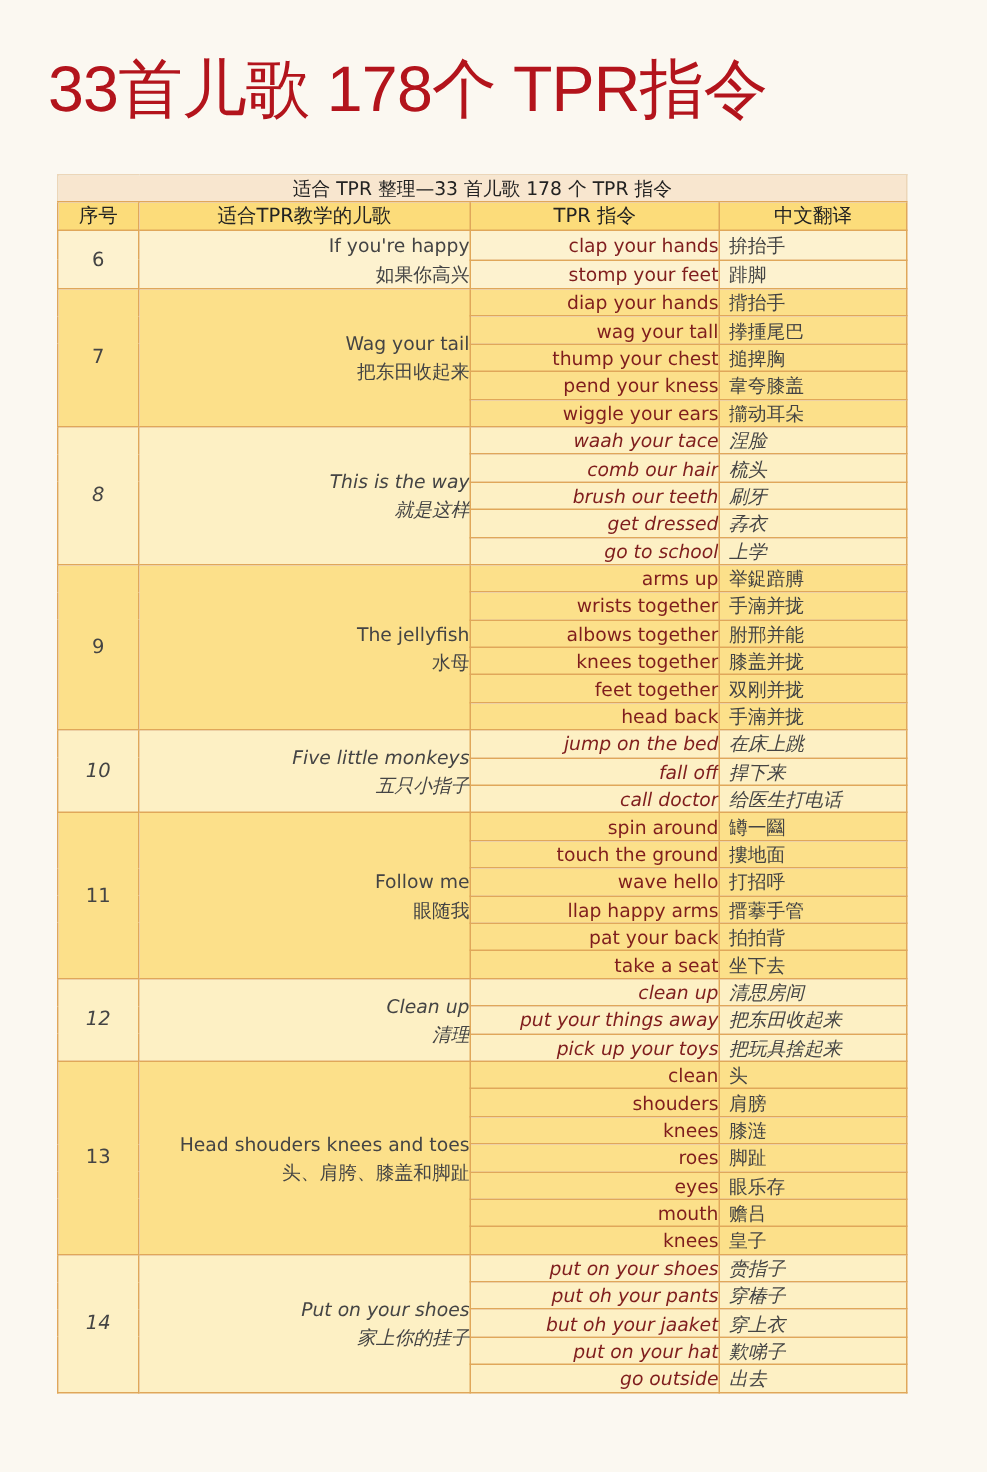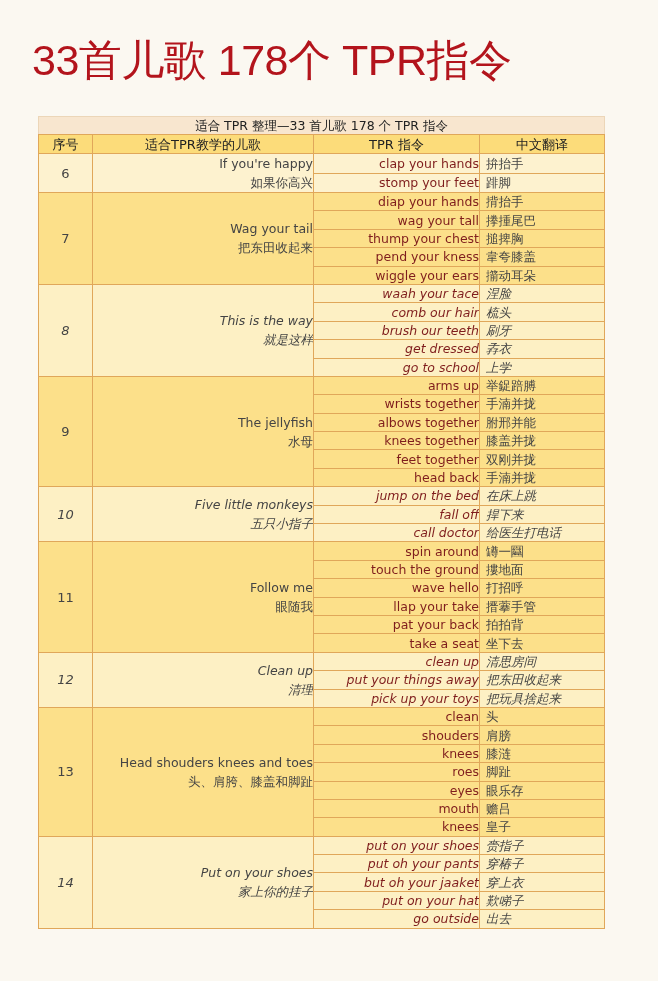--- a/index.html
+++ b/index.html
@@ -192,21 +192,21 @@
       </tr>
       <tr class="g-dark">
         <td class="cmd">touch the ground</td>
         <td class="cn">摟地面</td>
       </tr>
       <tr class="g-dark">
         <td class="cmd">wave hello</td>
         <td class="cn">打招呼</td>
       </tr>
       <tr class="g-dark">
-        <td class="cmd">llap your take</td>
+        <td class="cmd">llap happy arms</td>
         <td class="cn">搢藆手管</td>
       </tr>
       <tr class="g-dark">
         <td class="cmd">pat your back</td>
         <td class="cn">拍拍背</td>
       </tr>
       <tr class="g-dark">
         <td class="cmd">take a seat</td>
         <td class="cn">坐下去</td>
       </tr>

